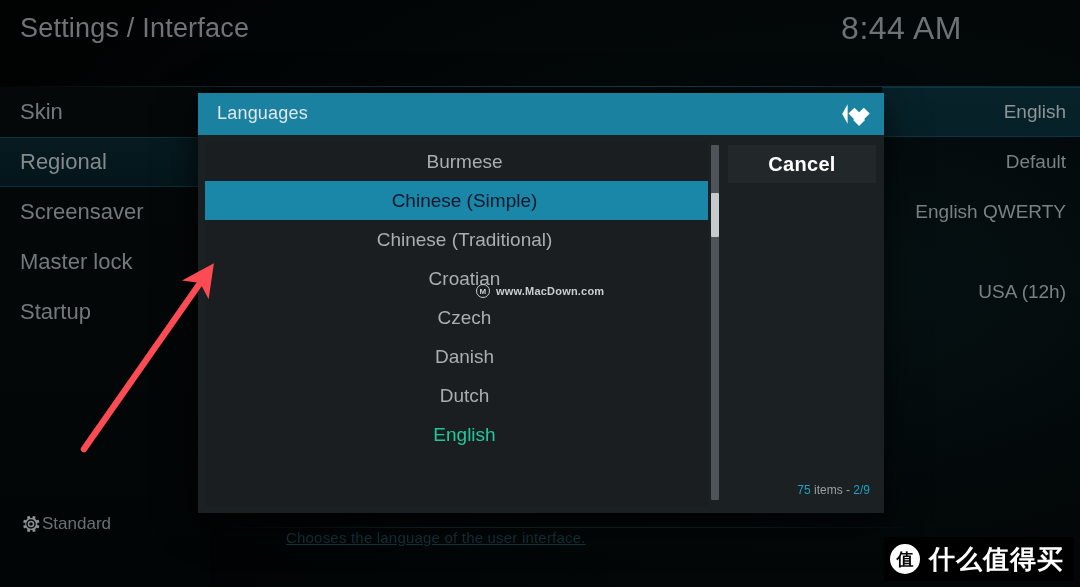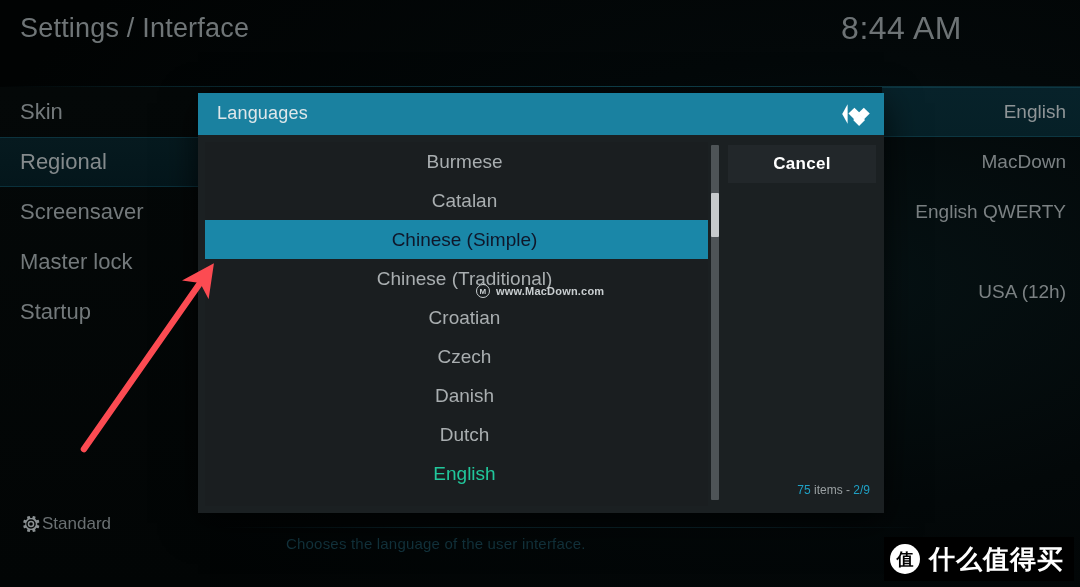--- a/index.html
+++ b/index.html
@@ -76,22 +76,22 @@
 
   
   #help-bar {
     position:absolute; left:222px; bottom:22px; width:700px; height:38px;
   }
   #help-bar .line {
     position:absolute; left:0; top:0; width:100%; height:1px;
     background:linear-gradient(90deg,rgba(20,70,84,.0),rgba(20,70,84,.55) 30%,rgba(20,70,84,.45) 75%,rgba(20,70,84,0));
   }
   #help-text {
-    position:absolute; left:64px; top:8px;
-    font-size:15px; color:#13353f; letter-spacing:.2px;
+    position:absolute; left:64px; top:2px;
+    font-size:15px; color:#13353f; letter-spacing:.2px;text-decoration:underline;
   }
 
   
   #dialog {
     position:absolute; left:198px; top:93px; width:686px; height:420px;
     background:#1b2022;
     box-shadow:0 10px 34px rgba(0,0,0,.72);
   }
   #dialog-header {
     position:relative; height:42px; background:#1a81a0;
@@ -123,21 +123,21 @@
   }
   #scroll-thumb {
     position:absolute; left:0; top:48px; width:8px; height:44px;
     background:#c6cacc; border-radius:1px;
   }
 
   
   #cancel-btn {
     position:absolute; left:530px; top:52px; width:148px; height:38px;
     background:#22272a; color:#ffffff;
-    font-size:17px; font-weight:bold;
+    font-size:20px; font-weight:bold;
     display:flex; align-items:center; justify-content:center;
     letter-spacing:.3px;
   }
   #item-count {
     position:absolute; right:14px; top:390px;
     font-size:12px; color:#9aa0a2; white-space:nowrap;
   }
   #item-count .hl { color:#1fa0c4; }
 
   
@@ -196,21 +196,21 @@
           <path d="M12 8.4a3.6 3.6 0 1 0 0 7.2 3.6 3.6 0 0 0 0-7.2zm0 5.6a2 2 0 1 1 0-4 2 2 0 0 1 0 4z"></path>
           <path d="M20.6 13.5l-1.8-.45a6.9 6.9 0 0 0 0-2.1l1.8-.45a.6.6 0 0 0 .44-.72l-.5-2a.6.6 0 0 0-.72-.44l-1.8.45a7 7 0 0 0-1.5-1.5l.45-1.8a.6.6 0 0 0-.44-.72l-2-.5a.6.6 0 0 0-.72.44l-.45 1.8a6.9 6.9 0 0 0-2.1 0l-.45-1.8a.6.6 0 0 0-.72-.44l-2 .5a.6.6 0 0 0-.44.72l.45 1.8a7 7 0 0 0-1.5 1.5l-1.8-.45a.6.6 0 0 0-.72.44l-.5 2a.6.6 0 0 0 .44.72l1.8.45a6.9 6.9 0 0 0 0 2.1l-1.8.45a.6.6 0 0 0-.44.72l.5 2a.6.6 0 0 0 .72.44l1.8-.45a7 7 0 0 0 1.5 1.5l-.45 1.8a.6.6 0 0 0 .44.72l2 .5a.6.6 0 0 0 .72-.44l.45-1.8a6.9 6.9 0 0 0 2.1 0l.45 1.8a.6.6 0 0 0 .72.44l2-.5a.6.6 0 0 0 .44-.72l-.45-1.8a7 7 0 0 0 1.5-1.5l1.8.45a.6.6 0 0 0 .72-.44l.5-2a.6.6 0 0 0-.44-.72zM12 17.2A5.2 5.2 0 1 1 12 6.8a5.2 5.2 0 0 1 0 10.4z"></path>
         </svg>
       </span>
       <span class="label">Standard</span>
     </div>
   </div>
 
   <div id="right-panel">
     <div class="val-row sel">English</div>
-    <div class="val-row">MacDown</div>
+    <div class="val-row">Default</div>
     <div class="val-row">English QWERTY</div>
     <div class="val-row gap">USA (12h)</div>
   </div>
 
   <div id="help-bar">
     <div class="line"></div>
     <div id="help-text">Chooses the language of the user interface.</div>
   </div>
 
   <div id="dialog">
@@ -222,21 +222,20 @@
           <path d="M9.6 8.2 L9.6 27.8 L4.2 18 Z" fill="#ffffff"></path>
           <rect x="12.2" y="13.4" width="8.4" height="8.4" transform="rotate(45 16.4 17.6)" fill="#ffffff"></rect>
           <rect x="21.6" y="13.4" width="8.4" height="8.4" transform="rotate(45 25.8 17.6)" fill="#ffffff"></rect>
           <rect x="16.9" y="19.9" width="8.4" height="8.4" transform="rotate(45 21.1 24.1)" fill="#ffffff"></rect>
         </svg>
       </span>
     </div>
 
     <div id="list-wrap">
       <div class="lang-row">Burmese</div>
-      <div class="lang-row">Catalan</div>
       <div class="lang-row sel">Chinese (Simple)</div>
       <div class="lang-row">Chinese (Traditional)</div>
       <div class="lang-row">Croatian</div>
       <div class="lang-row">Czech</div>
       <div class="lang-row">Danish</div>
       <div class="lang-row">Dutch</div>
       <div class="lang-row current">English</div>
     </div>
 
     <div id="macdown">

